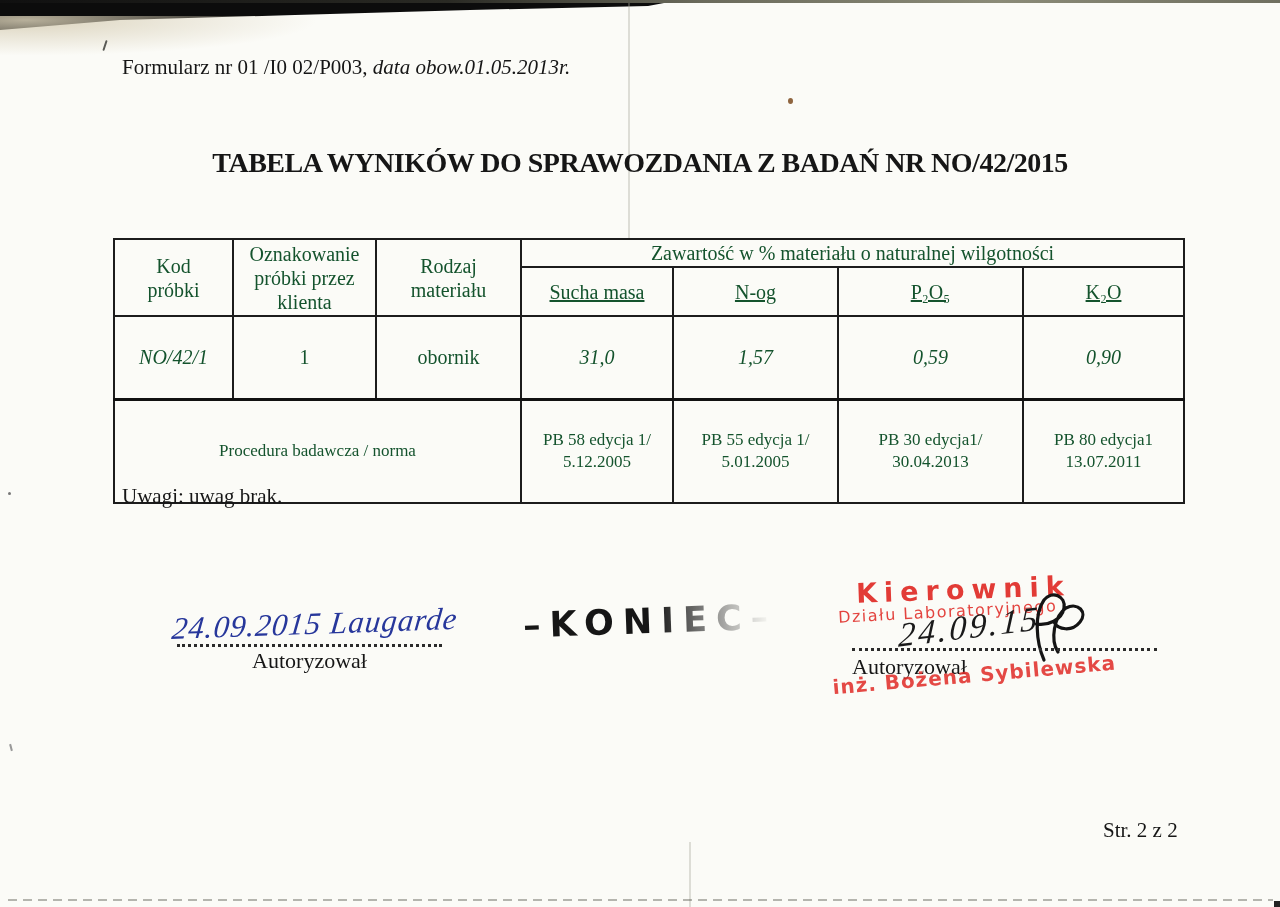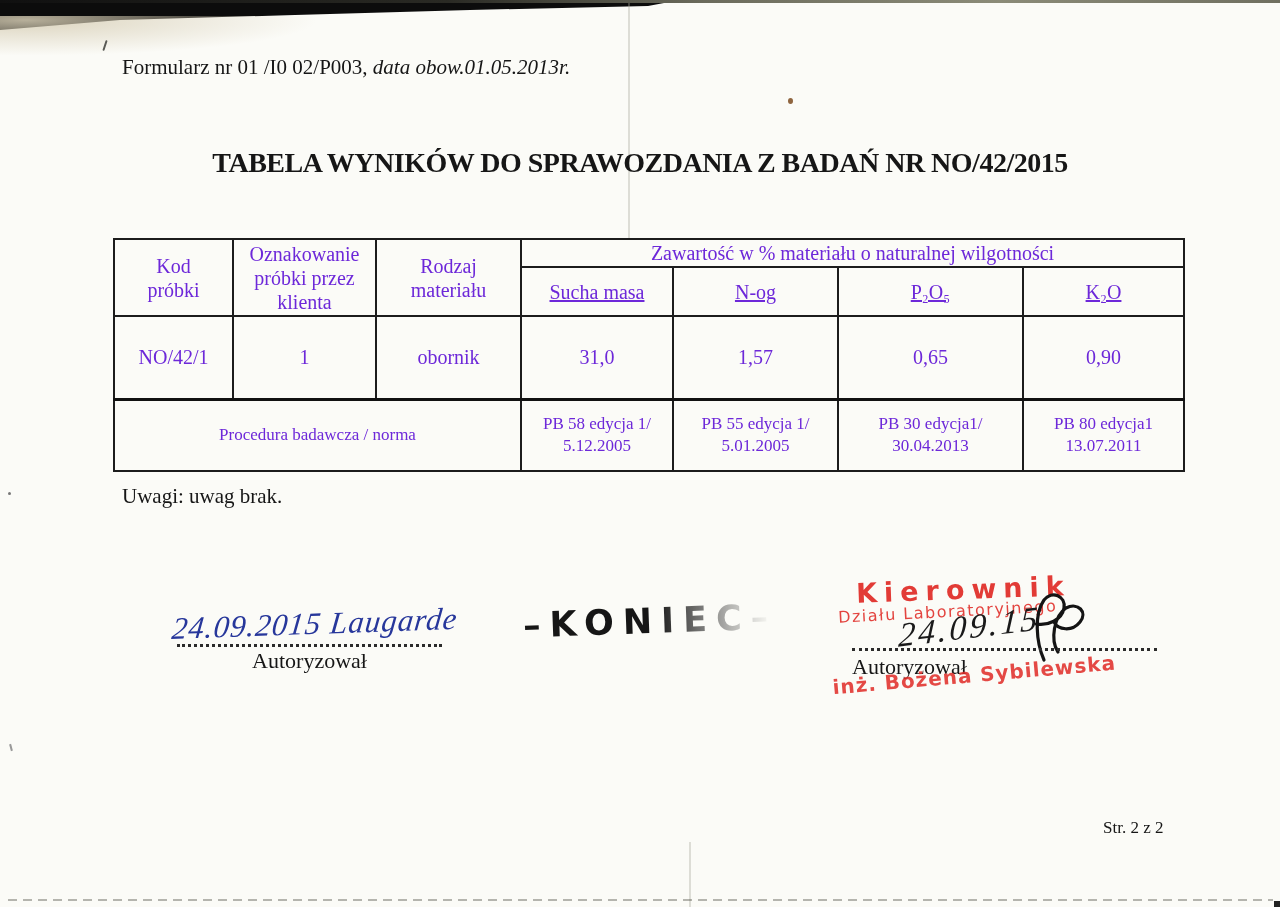--- a/index.html
+++ b/index.html
@@ -40,33 +40,33 @@
   .form-line .it { font-style:italic; }
   .doc-title {
     position:absolute; left:0; top:147px; width:1280px; text-align:center;
     font-size:28px; font-weight:bold; letter-spacing:-0.5px; white-space:nowrap;
   }
 
   
   table.results {
     position:absolute; left:113px; top:238px; width:1070px;
     border-collapse:collapse; table-layout:fixed;
-    font-family:"Liberation Serif","DejaVu Serif",serif; color:#6d28d9;
+    font-family:"Liberation Serif","DejaVu Serif",serif; color:#14532d;
   }
   table.results td, table.results th {
     border:2px solid #1c1c1c; padding:0 4px; text-align:center; vertical-align:middle;
     font-weight:normal; font-size:20px; line-height:1.2; overflow:hidden;
   }
   tr.hdr-group { height:28px; }
   tr.hdr-sub   { height:49px;text-decoration:underline; }
   tr.data-row  { height:83px; }
-  tr.proc-row  { height:72px;border-radius:19px; }
+  tr.proc-row  { height:104px;border-radius:19px; }
   tr.proc-row td { border-top:3px solid #111; font-size:17px; line-height:1.3; }
   .group-head { font-size:21px;margin-top:11px; }
-  .val-bold { font-weight:bold; font-size:22px; }
+  .val-bold { font-weight:bold; font-size:22px;font-style:italic; }
   .val-norm { font-size:22px; }
   .proc-label { text-align:left; padding-left:13px; font-size:22px; }
   .pre { white-space:pre-line; }
   .left-cell { text-align:left; padding-left:9px; }
 
   .remarks { position:absolute; left:122px; top:484px; font-size:21px; }
 
   
   .sig-left-hand {
     position:absolute; left:172px; top:606px; width:280px;
@@ -101,21 +101,21 @@
   }
   .sig-right-flourish { position:absolute; left:1014px; top:592px; }
   .sig-right-dots { position:absolute; left:852px; top:632px; width:305px; height:16px; border-bottom:3px dotted #2b2b2b; }
   .sig-right-label { position:absolute; left:852px; top:654px; width:305px; text-align:left; font-size:22px; }
   .stamp-red-name {
     position:absolute; left:832px; top:663px; font-size:20px; font-weight:bold; color:#e02b26;
     letter-spacing:1px; transform:rotate(-5deg); white-space:nowrap; opacity:.85;
     font-family:"DejaVu Sans","Liberation Sans",sans-serif;
   }
 
-  .page-number { position:absolute; left:1103px; top:818px; font-size:17px; }
+  .page-number { position:absolute; left:1103px; top:818px; font-size:21px; }
 </style>
 </head>
 <body>
 
 <div class="scan-top-wedge"></div>
 <div class="scan-top-line"></div>
 <div class="scan-top-smudge"></div>
 <div class="scan-fold-top"></div>
 <div class="scan-fold-bottom"></div>
 <div class="scan-dot-brown"></div>
@@ -158,21 +158,21 @@
       <td>N-og</td>
       <td>P₂O₅</td>
       <td>K₂O</td>
     </tr>
     <tr class="data-row">
       <td class="val-bold">NO/42/1</td>
       <td class="val-norm">1</td>
       <td class="val-norm">obornik</td>
       <td class="val-bold">31,0</td>
       <td class="val-bold">1,57</td>
-      <td class="val-bold">0,65</td>
+      <td class="val-bold">0,59</td>
       <td class="val-bold">0,90</td>
     </tr>
     <tr class="proc-row">
       <td colspan="3" class="proc-label">Procedura badawcza / norma</td>
       <td class="pre left-cell">PB 58 edycja 1/
 5.12.2005</td>
       <td class="pre">PB 55 edycja 1/
 5.01.2005</td>
       <td class="pre">PB 30 edycja1/
 30.04.2013</td>

